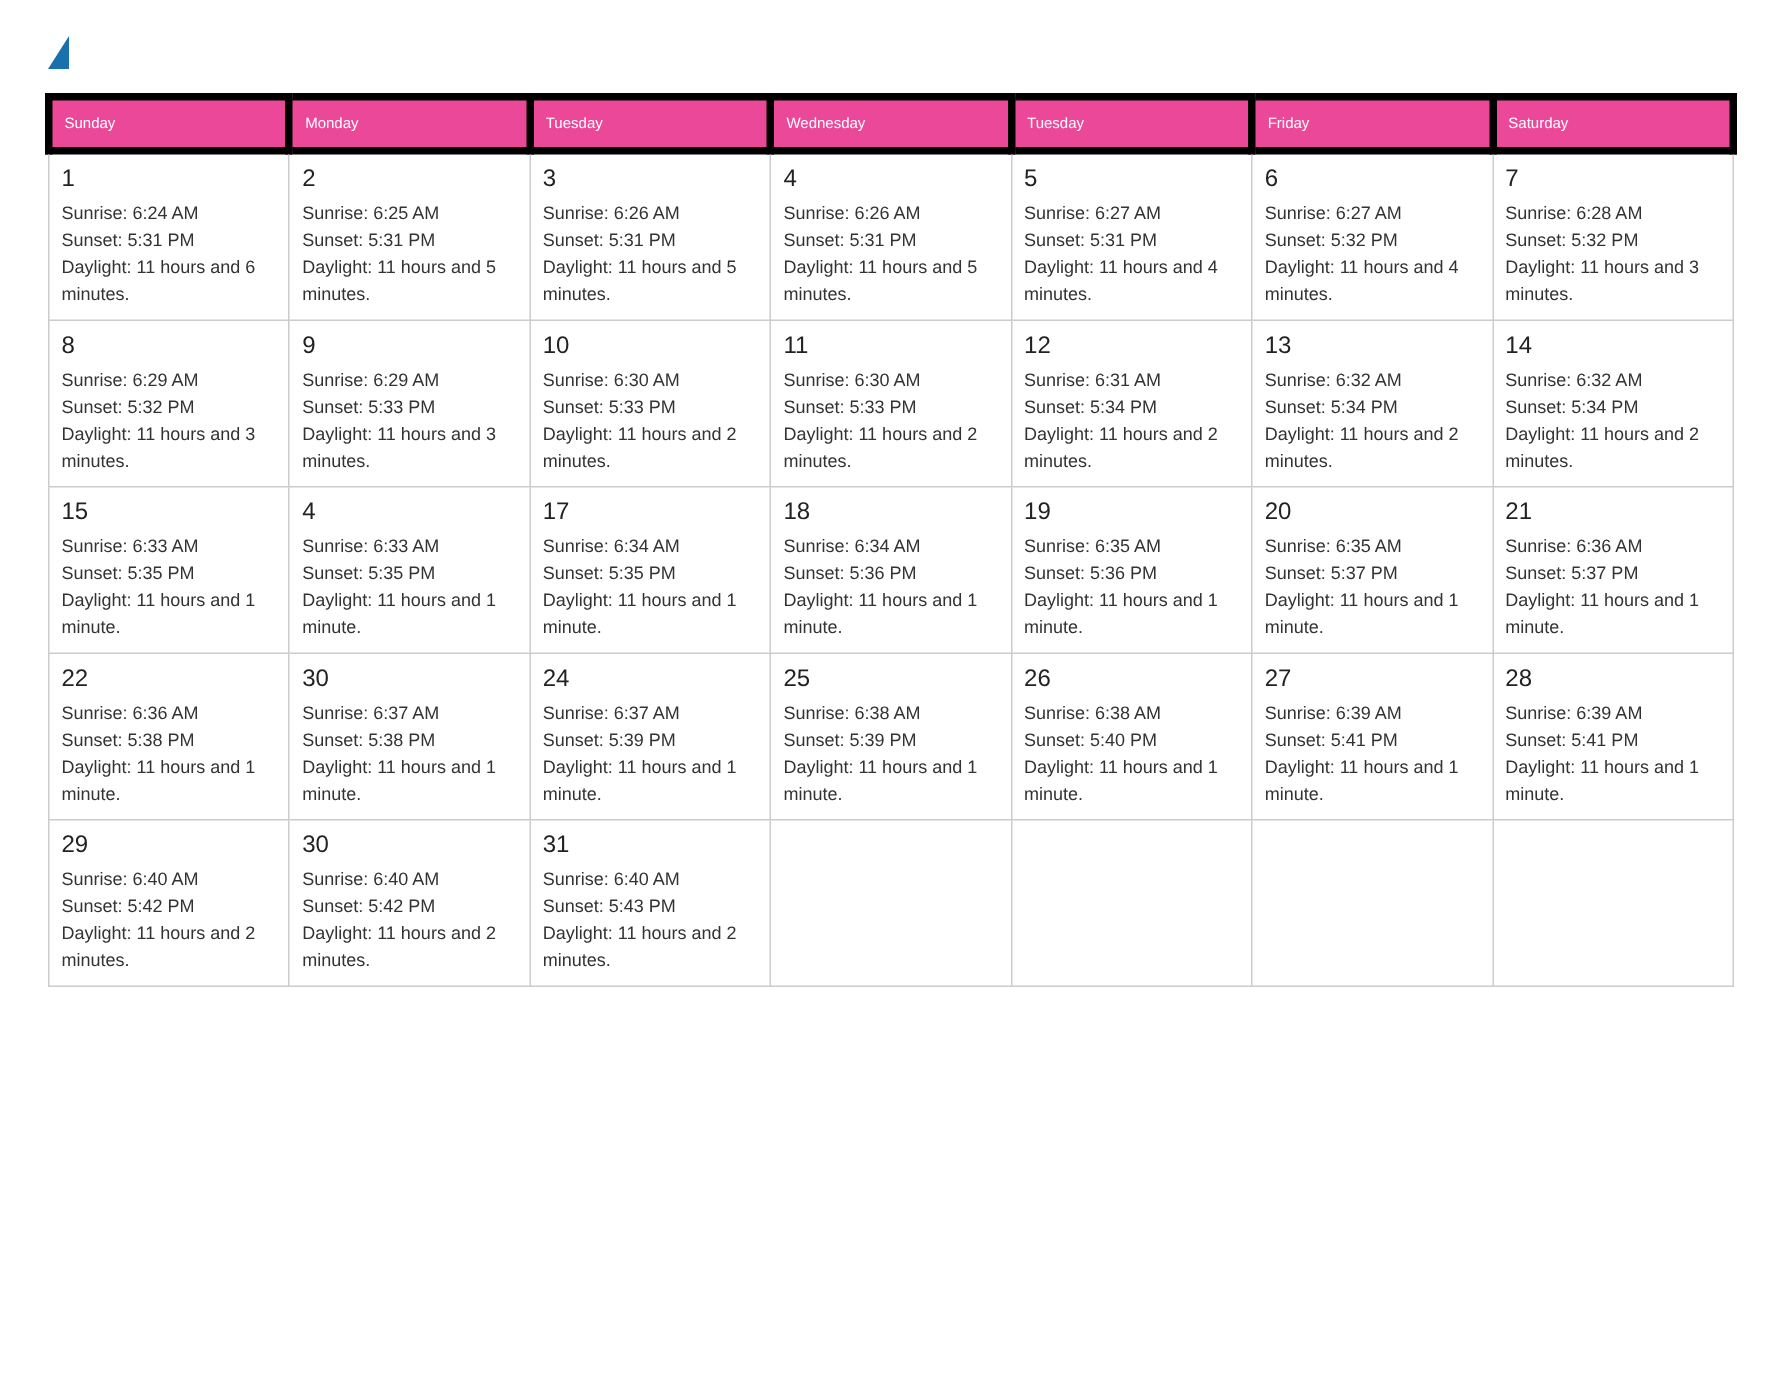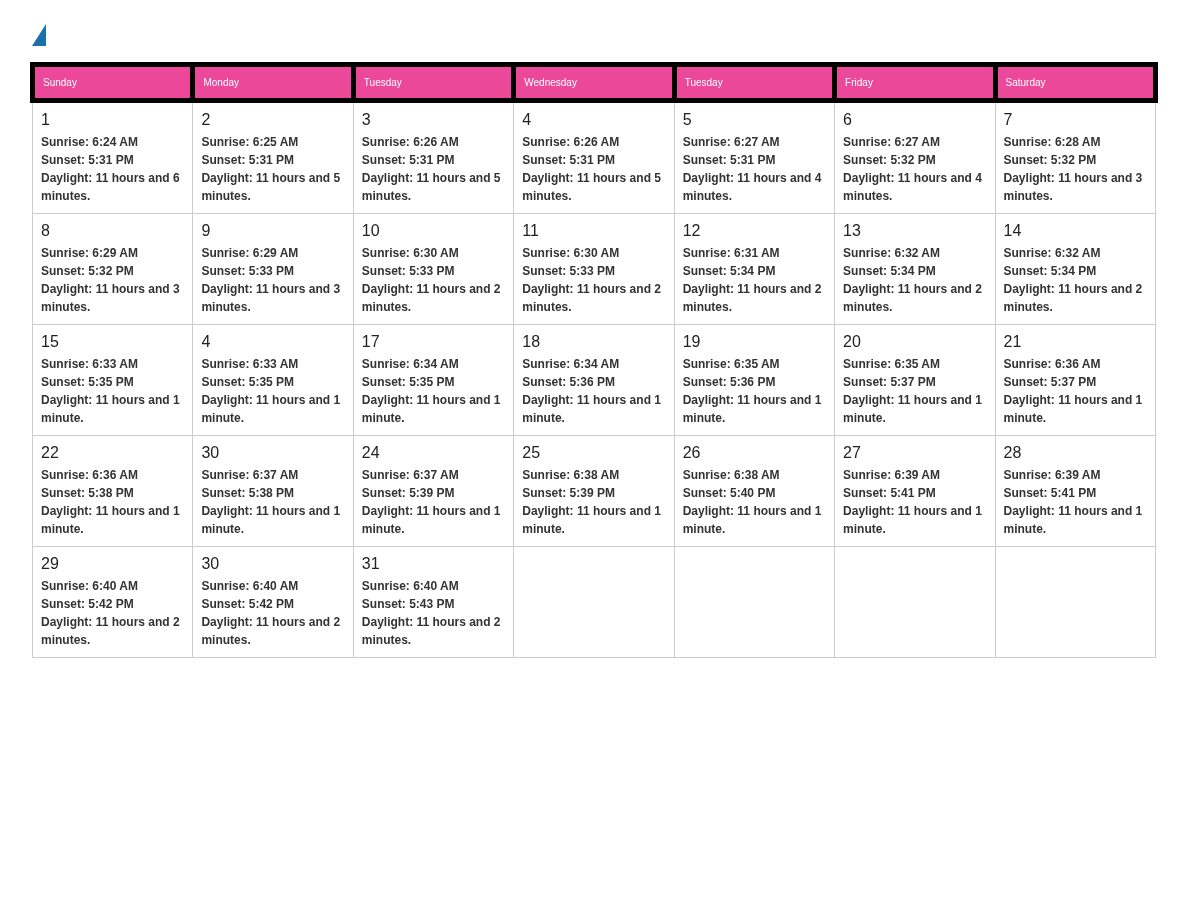--- a/index.html
+++ b/index.html
@@ -85,21 +85,20 @@
     tbody tr td .day-num {
       font-size: 16px;
       font-weight: normal;
       display: block;
       margin-bottom: 4px;
     }
     tbody tr td .day-info {
       font-size: 12px;
       color: #333;
       line-height: 1.5;
-      font-weight: bold;
     }
     tbody tr:last-child td {
       height: 90px;
     }
   </style>
 </head>
 <body>
 
 <div class="header">
   <div class="logo">

